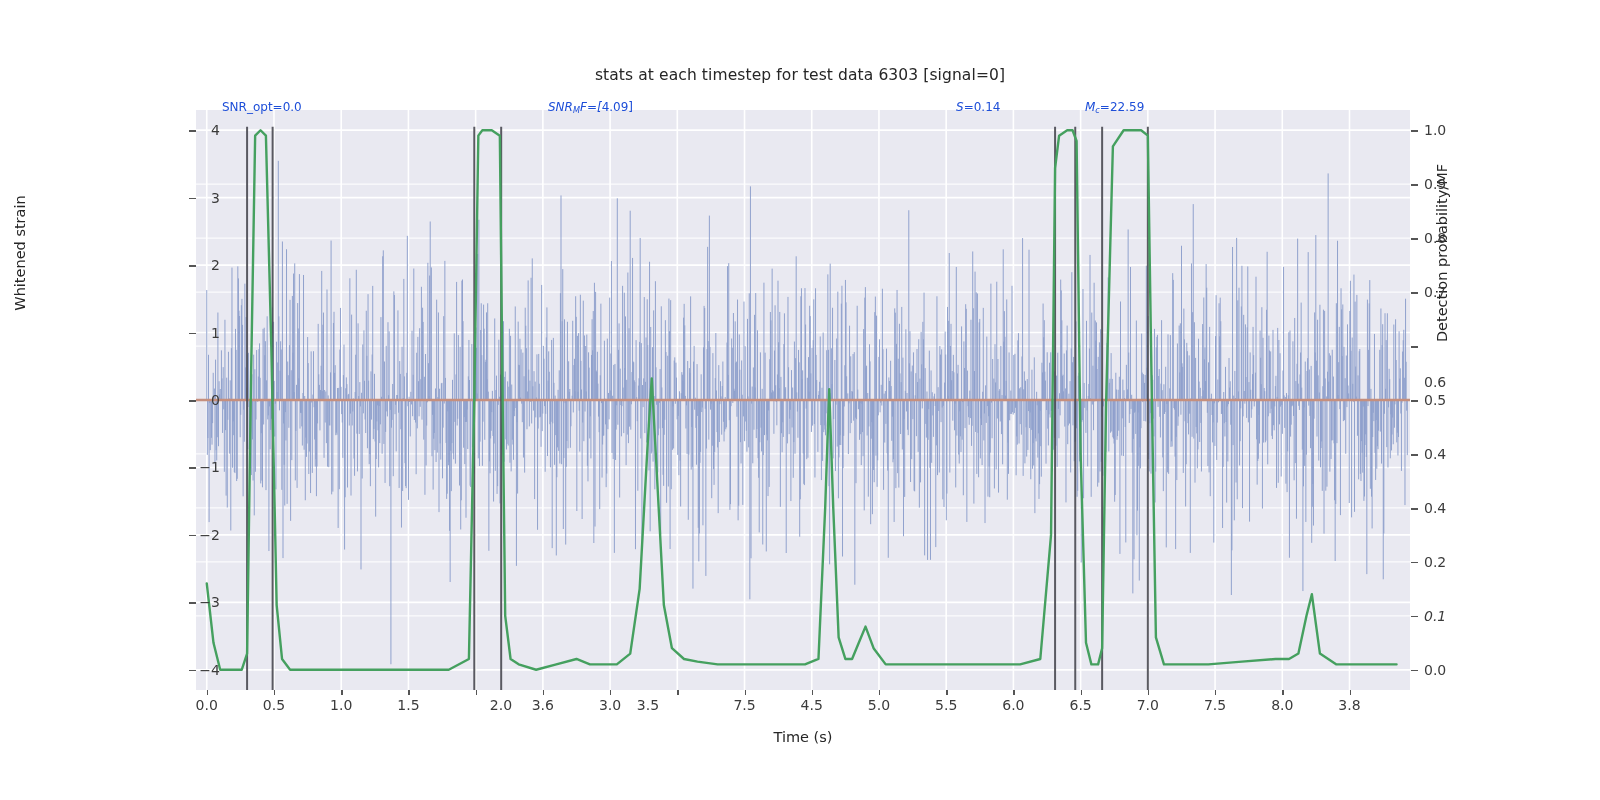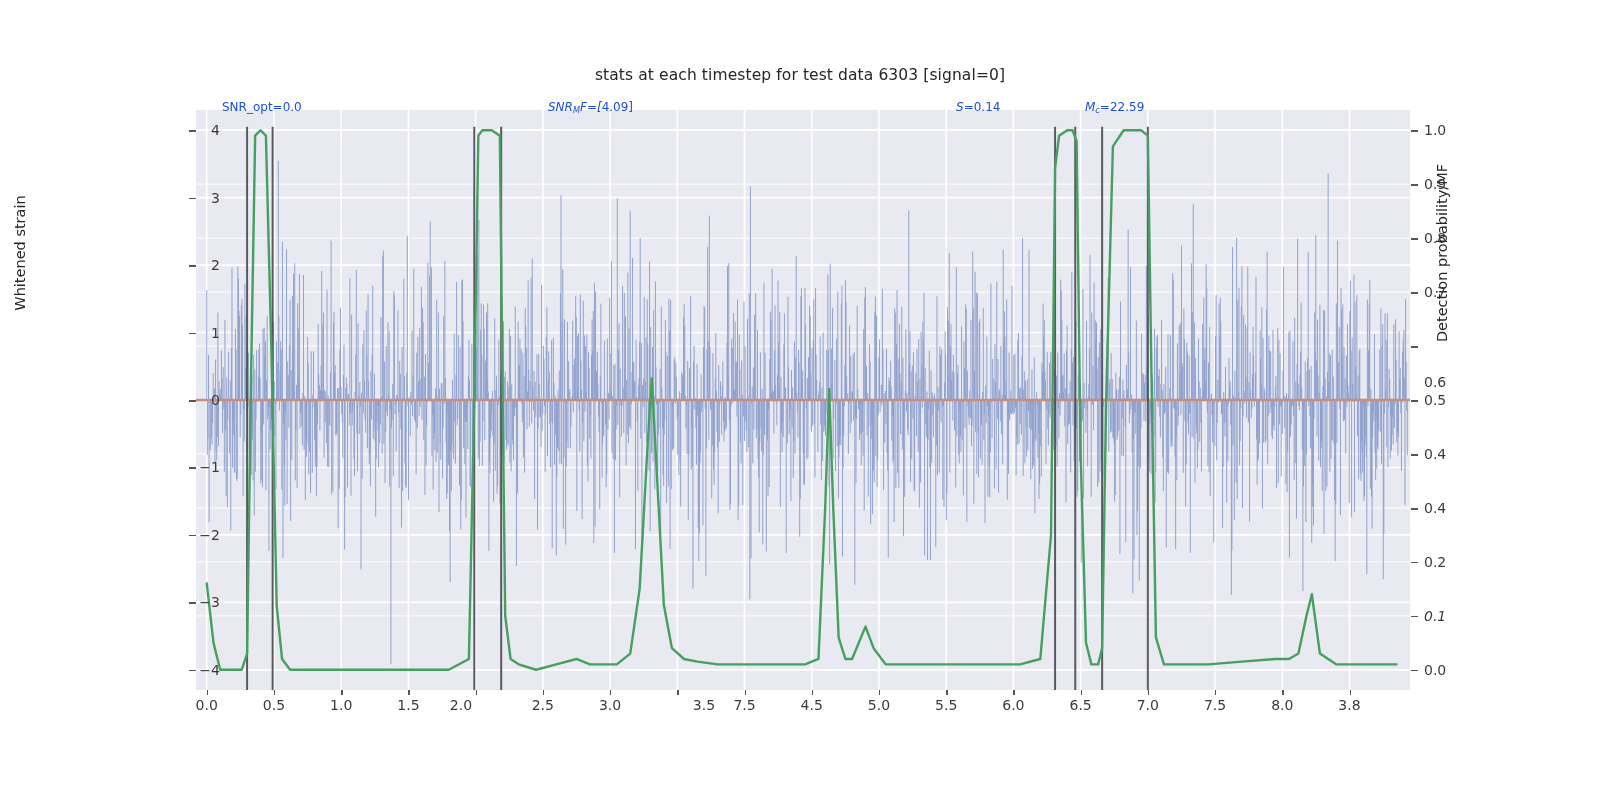--- a/index.html
+++ b/index.html
@@ -54,20 +54,21 @@
 </style>
 </head>
 <body>
 
 <div id="figure">
 
   <div id="plot-title">stats at each timestep for test data 6303 [signal=0]</div>
 
   <div class="ylabel-left">Whitened strain</div>
   <div class="ylabel-right">Detection probability/MF</div>
+  <div id="xlabel">Time (s)</div>
 
   <div id="axes">
     <svg id="plot-svg" width="1214" height="580" viewBox="0 0 1214 580">
       <g id="gridlines">
           <line x1="0" x2="1214" y1="20.23255813953483" y2="20.23255813953483" stroke="#ffffff" stroke-width="1.6"></line>
           <line x1="0" x2="1214" y1="87.67441860465112" y2="87.67441860465112" stroke="#ffffff" stroke-width="1.6"></line>
           <line x1="0" x2="1214" y1="155.11627906976747" y2="155.11627906976747" stroke="#ffffff" stroke-width="1.6"></line>
           <line x1="0" x2="1214" y1="222.5581395348837" y2="222.5581395348837" stroke="#ffffff" stroke-width="1.6"></line>
           <line x1="0" x2="1214" y1="290" y2="290" stroke="#ffffff" stroke-width="1.6"></line>
           <line x1="0" x2="1214" y1="357.4418604651163" y2="357.4418604651163" stroke="#ffffff" stroke-width="1.6"></line>
@@ -139,27 +140,27 @@
 
   <div id="xticks-container">
       <div class="tick-label xtick" style="left: 206.755px;">0.0</div>
       <div class="tick-mark" style="left: 206.755px; top: 690px; width: 1.4px; height: 5px;"></div>
       <div class="tick-label xtick" style="left: 273.976px;">0.5</div>
       <div class="tick-mark" style="left: 273.976px; top: 690px; width: 1.4px; height: 5px;"></div>
       <div class="tick-label xtick" style="left: 341.196px;">1.0</div>
       <div class="tick-mark" style="left: 341.196px; top: 690px; width: 1.4px; height: 5px;"></div>
       <div class="tick-label xtick" style="left: 408.416px;">1.5</div>
       <div class="tick-mark" style="left: 408.416px; top: 690px; width: 1.4px; height: 5px;"></div>
-      <div class="tick-label xtick" style="left: 461px;">2.0</div>
+      <div class="tick-label xtick" style="left: 501px;">2.0</div>
       <div class="tick-mark" style="left: 475.637px; top: 690px; width: 1.4px; height: 5px;"></div>
-      <div class="tick-label xtick" style="left: 542.857px;">2.5</div>
+      <div class="tick-label xtick" style="left: 542.857px;">3.6</div>
       <div class="tick-mark" style="left: 542.857px; top: 690px; width: 1.4px; height: 5px;"></div>
       <div class="tick-label xtick" style="left: 610.078px;">3.0</div>
       <div class="tick-mark" style="left: 610.078px; top: 690px; width: 1.4px; height: 5px;"></div>
-      <div class="tick-label xtick" style="left: 704px;">3.5</div>
+      <div class="tick-label xtick" style="left: 648px;">3.5</div>
       <div class="tick-mark" style="left: 677.298px; top: 690px; width: 1.4px; height: 5px;"></div>
       <div class="tick-label xtick" style="left: 744.518px;">7.5</div>
       <div class="tick-mark" style="left: 744.518px; top: 690px; width: 1.4px; height: 5px;"></div>
       <div class="tick-label xtick" style="left: 811.739px;">4.5</div>
       <div class="tick-mark" style="left: 811.739px; top: 690px; width: 1.4px; height: 5px;"></div>
       <div class="tick-label xtick" style="left: 878.959px;">5.0</div>
       <div class="tick-mark" style="left: 878.959px; top: 690px; width: 1.4px; height: 5px;"></div>
       <div class="tick-label xtick" style="left: 946.179px;">5.5</div>
       <div class="tick-mark" style="left: 946.179px; top: 690px; width: 1.4px; height: 5px;"></div>
       <div class="tick-label xtick" style="left: 1013.4px;">6.0</div>

